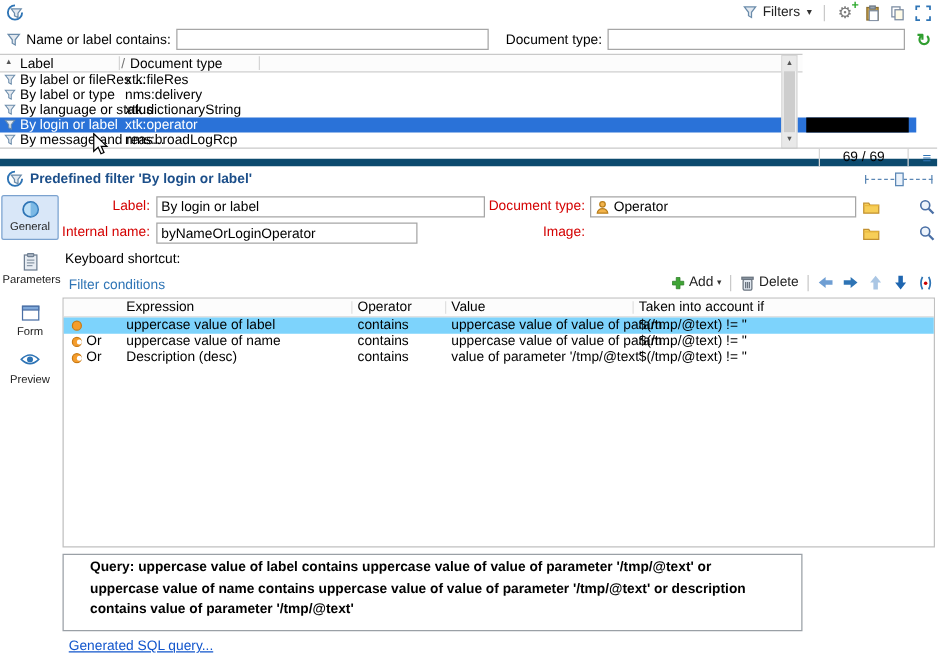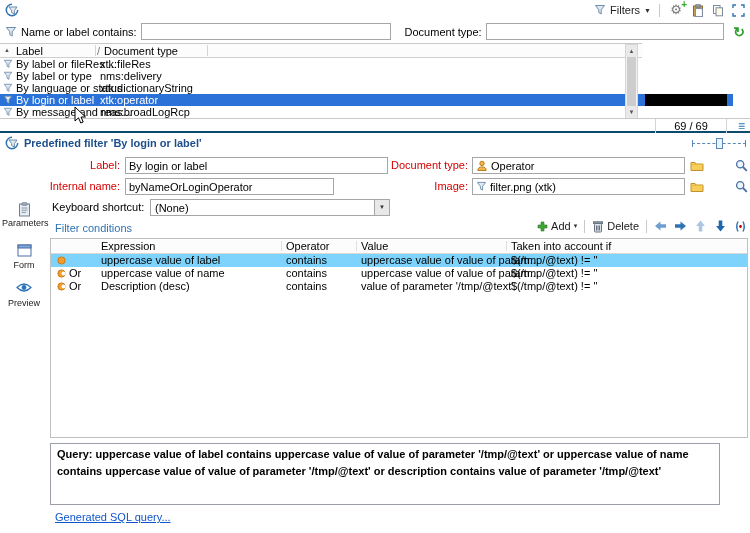--- a/index.html
+++ b/index.html
@@ -37,21 +37,21 @@
   .lrow { position:relative; height:12px; line-height:12px; width:733px; }
   .lrow .row-funnel { position:absolute; left:3px; top:1px; }
   .lrow .c-label { position:absolute; left:16px; white-space:nowrap; }
   .lrow .c-type { position:absolute; left:100px; white-space:nowrap; }
   .lrow.selected { background:#2a72d8; color:#fff; }
   .black-box { position:absolute; left:645px; top:0; width:82px; height:12px; background:#000; }
   .vscroll { position:absolute; top:0; right:4px; width:13px; height:75px; background:#f1f1f1; border:1px solid #d6d6d6; }
   .sbtn { height:12px; text-align:center; font-size:6px; color:#555; line-height:12px; background:#e9e9e9; }
   .sbtn.bottom { position:absolute; bottom:0; left:0; right:0; }
   .sthumb { position:absolute; top:12px; bottom:12px; left:1px; right:1px; background:#cdcdcd; }
-  .list-status { position:absolute; top:118px; left:0; width:750px; height:15px; border-top:1px solid #c9c9c9; border-bottom:2px solid #0c4a6e; }
+  .list-status { position:absolute; top:118px; left:0; width:750px; height:15px; border-top:1px solid #c9c9c9; border-bottom:6px solid #0c4a6e; }
   .count-cell { position:absolute; right:23px; top:0; width:72px; height:14px; line-height:14px; text-align:center; border-left:1px solid #d5d5d5; border-right:1px solid #d5d5d5; }
   .menu-glyph { position:absolute; right:5px; top:0; color:#2e74b5; font-weight:bold; font-size:12px; line-height:14px; }
   .cursor { position:absolute; left:74px; top:106px; z-index:5; }
 
   
   .detail-header { position:absolute; top:134px; left:0; width:750px; height:18px; display:flex; align-items:center; padding-left:5px; }
   .zoom-slider { position:absolute; right:4px; top:3px; width:54px; height:13px; }
   .zs-track { position:absolute; left:0; right:0; top:6px; border-top:1px dashed #5b87b5; }
   .zs-end { position:absolute; top:3px; width:1px; height:7px; background:#5b87b5; }
   .zs-end.left { left:0; } .zs-end.right { right:0; }
@@ -93,21 +93,21 @@
   .chead .cd { position:absolute; top:2px; bottom:2px; width:1px; background:#e0e0e0; }
   .crow { position:relative; height:13px; line-height:13px; }
   .crow.hl { background:#7dd3fc; }
   .crow .jicon { position:absolute; left:6px; top:2px; }
   .crow .jtxt { position:absolute; left:18px; }
   .crow .cexpr { position:absolute; left:50px; white-space:nowrap; }
   .crow .cop { position:absolute; left:235px; }
   .crow .cval { position:absolute; left:310px; white-space:nowrap; }
   .crow .ctak { position:absolute; left:460px; white-space:nowrap; }
 
-  .query-box { position:absolute; left:50px; top:443px; width:670px; height:62px; border:1px solid #9aa0a6; padding:2px 6px; font-weight:bold; line-height:1.5; overflow:hidden; }
+  .query-box { position:absolute; left:50px; top:443px; width:592px; height:62px; border:1px solid #9aa0a6; padding:2px 21px; font-weight:bold; line-height:1.5; overflow:hidden; }
   .sql-link { position:absolute; left:55px; top:511px; color:#1155cc; text-decoration:underline; cursor:pointer; }
 </style>
 </head>
 <body>
 
 <div class="app">
 
   <div class="top-header">
     <span class="icon">
       <svg width="14" height="14" viewBox="0 0 14 14">
@@ -248,20 +248,29 @@
     </span>
     <span class="section-title">Predefined filter 'By login or label'</span>
     <div class="zoom-slider">
       <span class="zs-end left"></span>
       <span class="zs-track"></span>
       <span class="zs-handle"></span>
       <span class="zs-end right"></span>
     </div>
   </div>
 
+  <div class="tab tab-general selected">
+    <span class="ticon icon">
+      <svg width="15" height="15" viewBox="0 0 15 15">
+          <circle cx="7.5" cy="7.5" r="6" fill="#bfe0f7" stroke="#2e74b5" stroke-width="1.4"></circle>
+          <path d="M7.5 1.5 a6 6 0 0 1 0 12" fill="#5fa8dd" opacity="0.7"></path>
+        </svg>
+    </span>
+    <span>General</span>
+  </div>
   <div class="tab tab-parameters">
     <span class="ticon icon">
       <svg width="13" height="15" viewBox="0 0 13 15">
           <rect x="1.5" y="2" width="10" height="12" fill="#e8edf3" stroke="#6f7f92"></rect>
           <rect x="4" y="0.8" width="5" height="2.4" rx="0.6" fill="#aeb9c6" stroke="#6f7f92"></rect>
           <line x1="3.5" y1="6" x2="9.5" y2="6" stroke="#8a97a6"></line>
           <line x1="3.5" y1="8.2" x2="9.5" y2="8.2" stroke="#8a97a6"></line>
           <line x1="3.5" y1="10.4" x2="8" y2="10.4" stroke="#8a97a6"></line>
         </svg>
     </span>
@@ -307,46 +316,34 @@
   <span class="mini-btn" style="left:733px; top:158px;">
     <svg width="13" height="13" viewBox="0 0 13 13">
         <circle cx="5.2" cy="5.2" r="3.6" fill="#eef4fb" stroke="#4a6fa5" stroke-width="1.3"></circle>
         <line x1="8" y1="8" x2="11.8" y2="11.8" stroke="#4a6fa5" stroke-width="1.8"></line>
       </svg>
   </span>
 
   <span class="fl right red" style="left:30px; top:178px;">Internal name:</span>
   <input class="finput" style="left: 125px; top: 178px; width: 209px;" value="byNameOrLoginOperator">
   <span class="fl right red" style="left:378px; top:178px;">Image:</span>
-  <div class="fieldbox" style="left:472px; top:178px; width:213px;">
-    <span class="icon">
-      <svg width="11" height="11" viewBox="0 0 12 12">
-          <path d="M1.5 1.5 h9 L7.2 5.8 V10 L4.8 8.6 V5.8 Z" fill="#e3e9f0" stroke="#6b8cab"></path>
-        </svg>
-    </span>
-    <span>filter.png (xtk)</span>
-  </div>
   <span class="mini-btn" style="left:689px; top:179px;">
     <svg width="14" height="12" viewBox="0 0 14 12">
         <path d="M1 2.5 h4 l1 1.5 h7 v6.5 h-12 Z" fill="#f7ce57" stroke="#c29130"></path>
         <path d="M1 4.5 h12" stroke="#e9b83e" fill="none"></path>
       </svg>
   </span>
   <span class="mini-btn" style="left:733px; top:179px;">
     <svg width="13" height="13" viewBox="0 0 13 13">
         <circle cx="5.2" cy="5.2" r="3.6" fill="#eef4fb" stroke="#4a6fa5" stroke-width="1.3"></circle>
         <line x1="8" y1="8" x2="11.8" y2="11.8" stroke="#4a6fa5" stroke-width="1.8"></line>
       </svg>
   </span>
 
   <span class="fl" style="left:52px; top:199px;">Keyboard shortcut:</span>
-  <div class="combo" style="left:150px; top:199px; width:240px;">
-    <span class="cv">(None)</span>
-    <span class="cbtn">▼</span>
-  </div>
 
   <span class="cond-title">Filter conditions</span>
   <div class="cond-toolbar">
     <span class="tb-btn">
       <span class="icon">
         <svg width="11" height="11" viewBox="0 0 11 11">
             <path d="M4 1 h3 v3 h3 v3 h-3 v3 h-3 v-3 h-3 v-3 h3 Z" fill="#3fa435" stroke="#2c7d25" stroke-width="0.6"></path>
           </svg>
       </span>
       <span>Add</span>

